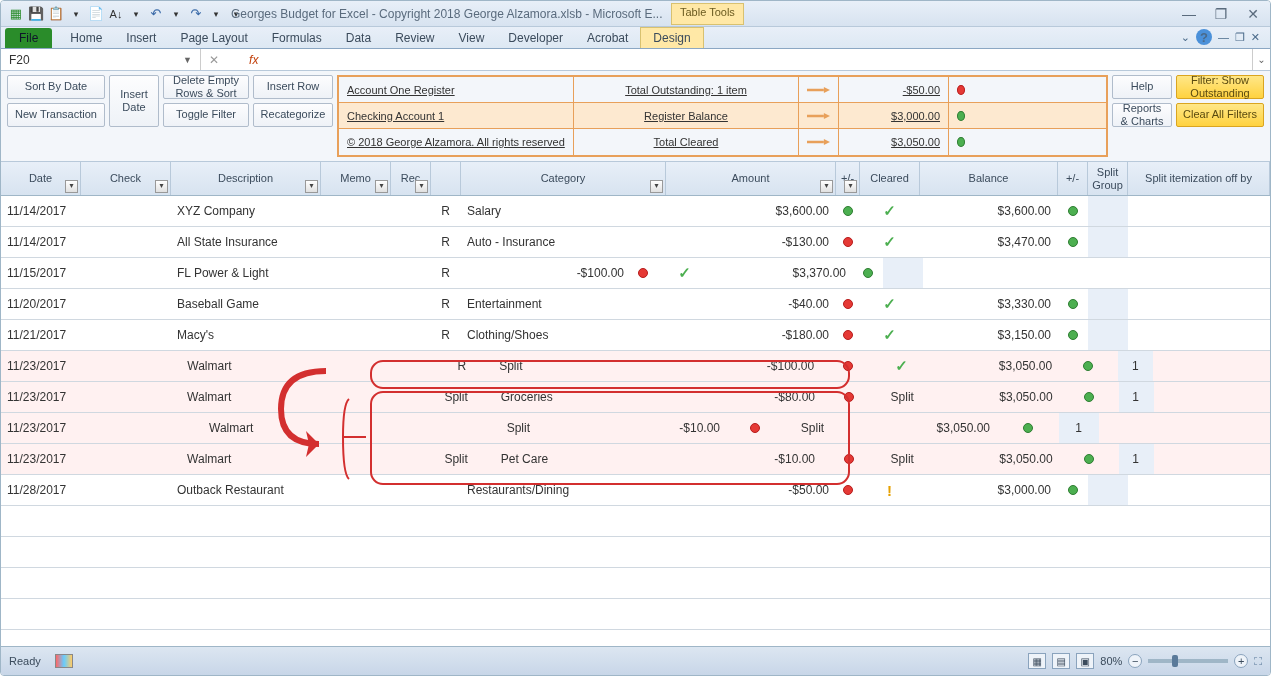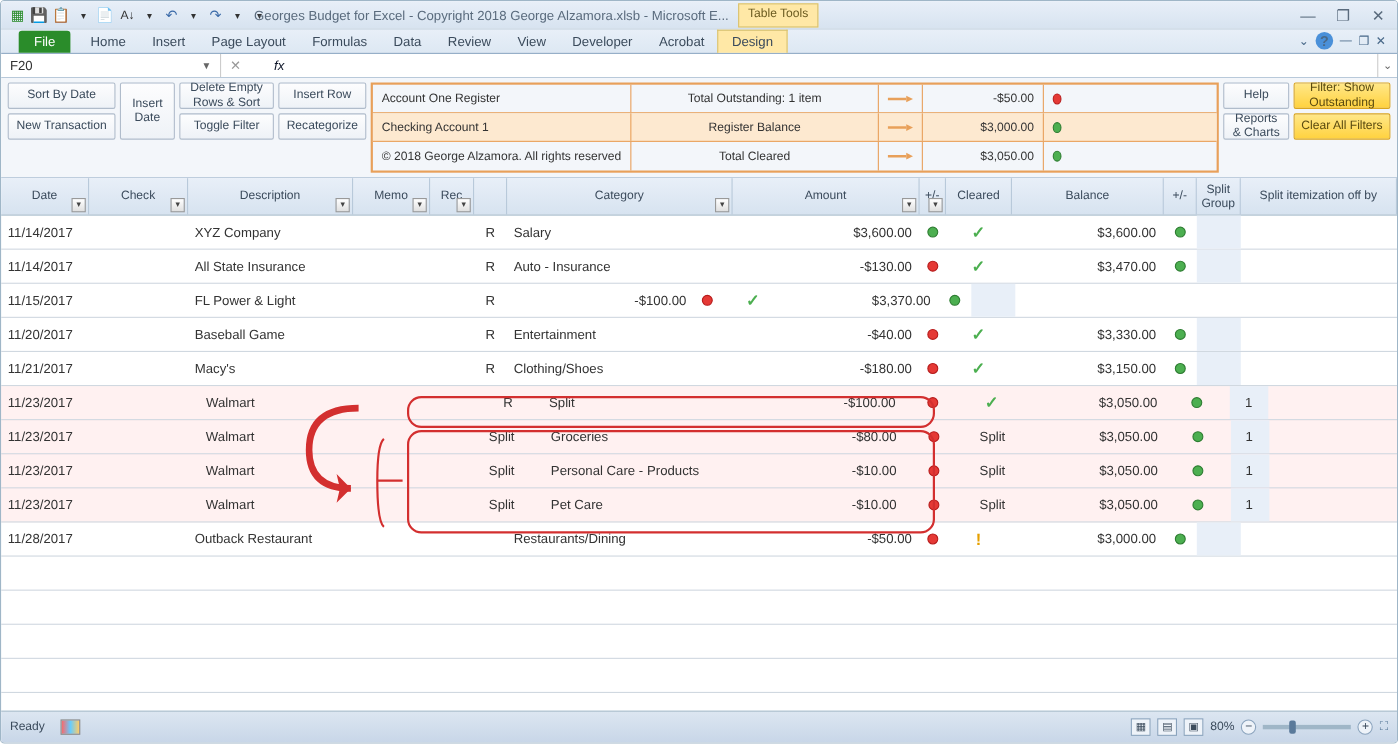--- a/index.html
+++ b/index.html
@@ -9,44 +9,44 @@
 .titlebar { height: 26px; background: linear-gradient(#e8eff8,#d7e3f0); display: flex; align-items: center; padding: 0 6px; border-bottom: 1px solid #b8c9da; position: relative; }
 .titlebar .qat { display: flex; gap: 2px; align-items: center; }
 .titlebar .qat .qicon { width: 18px; height: 18px; display: flex; align-items: center; justify-content: center; font-size: 13px; cursor: pointer; }
 .titlebar .title { position: absolute; left: 230px; color: #5a6b7d; font-size: 12px; }
 .titlebar .tabletools { position: absolute; left: 670px; top: 2px; height: 22px; padding: 2px 8px; background: #ffe8a6; border: 1px solid #d8c170; color: #6b5b20; font-size: 11px; }
 .titlebar .winctrl { position: absolute; right: 6px; display: flex; gap: 10px; }
 .titlebar .winctrl span { width: 22px; height: 16px; display: flex; align-items: center; justify-content: center; color: #5a6b7d; cursor: pointer; font-size: 14px; }
 
 
 .ribbontabs { height: 22px; background: linear-gradient(#e8eff8,#dde8f3); display: flex; align-items: flex-end; border-bottom: 1px solid #8ba7c3; padding-left: 4px; position: relative; }
-.ribbontabs .filetab { background: #2a8c2a; color: #ffffff; padding: 3px 14px; border-radius: 3px 3px 0 0; font-size: 12px; margin-right: 6px; margin-left: 12px; }
+.ribbontabs .filetab { background: #2a8c2a; color: #0f172a; padding: 3px 14px; border-radius: 3px 3px 0 0; font-size: 12px; margin-right: 6px; }
 .ribbontabs .rtab { padding: 3px 12px; color: #3b4b5c; font-size: 12px; cursor: pointer; }
 .ribbontabs .rtab.design { background: #ffe8a6; border: 1px solid #d8c170; border-bottom: none; }
 .ribbontabs .helpicons { position: absolute; right: 10px; top: 2px; display: flex; gap: 6px; align-items: center; }
 .ribbontabs .helpicons span { font-size: 13px; color: #4a6a8a; cursor: pointer; }
 .helpcircle { width: 16px; height: 16px; border-radius: 50%; background: #4a90d9; color: #fff; display: inline-flex; align-items: center; justify-content: center; font-size: 11px; font-weight: bold; }
 
 
 .formulabar { height: 22px; border-bottom: 1px solid #b8c9da; display: flex; align-items: center; background: #fff; }
 .formulabar .namebox { width: 200px; border-right: 1px solid #ccc; padding: 0 8px; display: flex; align-items: center; justify-content: space-between; height: 100%; }
 .formulabar .namebox .dd { color: #666; font-size: 9px; }
 .formulabar .fxbox { display: flex; align-items: center; padding: 0 8px; gap: 30px; flex: 1; }
-.formulabar .fx { font-style: italic; color: #0f172a; }
+.formulabar .fx { font-style: italic; color: #c2410c; }
 .formulabar .expand { width: 18px; text-align: center; color: #666; cursor: pointer; border-left: 1px solid #ccc; height: 100%; display: flex; align-items: center; justify-content: center; font-size: 10px; }
 
 
 .custombar { background: #f3f6fa; border-bottom: 1px solid #b8c9da; padding: 4px 6px; display: flex; gap: 4px; }
 .btncol { display: flex; flex-direction: column; gap: 4px; }
 .cbtn { border: 1px solid #b0bccb; background: linear-gradient(#fdfdfe,#eef2f7); padding: 2px 6px; font-size: 11px; text-align: center; display: flex; align-items: center; justify-content: center; cursor: pointer; border-radius: 2px; color: #3b4b5c; line-height: 1.2; }
 .cbtn.full { height: 52px; }
 .cbtn.half { height: 24px; }
 .ybtn { background: linear-gradient(#ffe788,#ffd23f); border: 1px solid #daa520; color: #5a4a10; }
 
-.infotable { flex: 1; display: flex; flex-direction: column; gap: 0; border: 2px solid #e8a05a; }
+.infotable { flex: 1; display: flex; flex-direction: column; gap: 0; border: 2px solid #e8a05a; text-decoration: underline; }
 .infotable .irow { display: flex; height: 26px; border-bottom: 1px solid #e8a05a; }
 .infotable .irow:last-child { border-bottom: none; }
 .infotable .irow.sel { background: #fde9d0; }
 .infotable .icell { display: flex; align-items: center; padding: 0 8px; font-size: 11px; }
 .ic1 { width: 235px; border-right: 1px solid #e8a05a; }
 .ic2 { width: 225px; justify-content: center; border-right: 1px solid #e8a05a; }
 .ic3 { width: 40px; justify-content: center; border-right: 1px solid #e8a05a; }
 .ic3 svg { display: block; }
 .ic4 { width: 110px; justify-content: flex-end; border-right: 1px solid #e8a05a; }
 .ic5 { width: 24px; justify-content: center; }
@@ -430,21 +430,20 @@
       <div class="dcell c-sg">1</div>
       <div class="dcell c-split"></div>
     </div>
     <div class="drow hl">
       <div class="dcell c-date">11/23/2017</div>
       <div class="dcell c-check"></div>
       <div class="dcell c-desc">Walmart</div>
       <div class="dcell c-memo"></div>
       <div class="dcell c-rec"></div>
       <div class="dcell c-recv">Split</div>
-      <div class="dcell c-cat">Personal Care - Products</div>
       <div class="dcell c-amt">-$10.00</div>
       <div class="dcell c-pm1">
         <span class="dot red"></span>
       </div>
       <div class="dcell c-clr">
         <span>Split</span>
       </div>
       <div class="dcell c-bal">$3,050.00</div>
       <div class="dcell c-pm2">
         <span class="dot green"></span>

